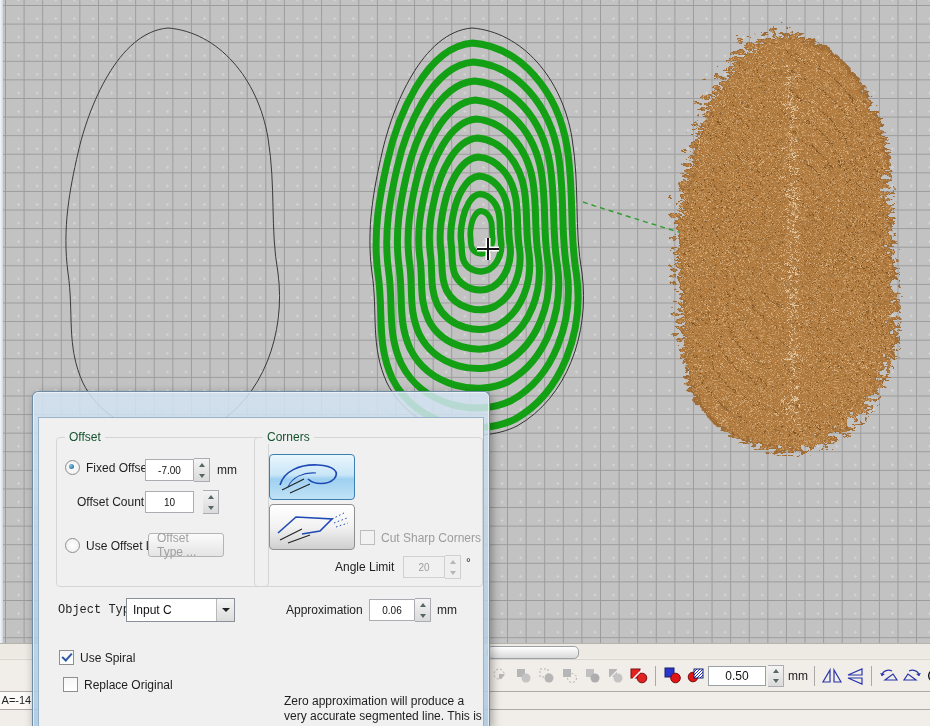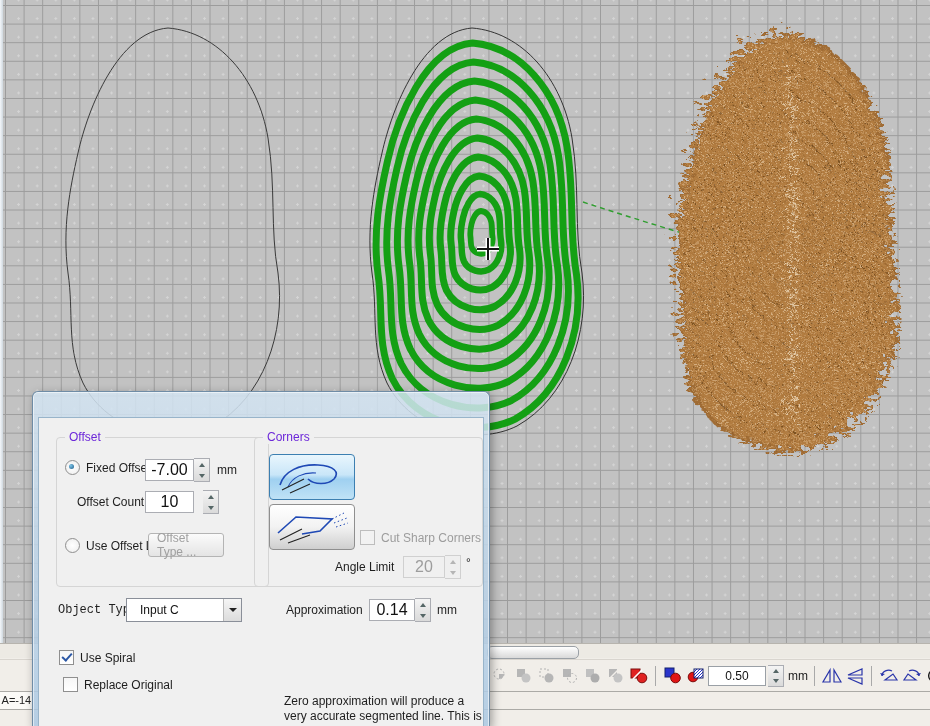--- a/index.html
+++ b/index.html
@@ -77,21 +77,21 @@
   .dlg-title{height:24px;line-height:25px;padding-left:13px;font-size:12px;color:#101010;}
   .dlg-client{
     position:absolute;left:5px;top:25px;right:5px;bottom:0;
     background:#f0f0f0;border:1px solid #98b4ca;border-bottom:none;
   }
   .group{
     position:absolute;border:1px solid #d5d5d5;border-radius:4px;background:transparent;
   }
   .group-label{
     position:absolute;top:-8px;left:8px;background:#f0f0f0;padding:0 4px;
-    font-size:12px;color:#6d28d9;
+    font-size:12px;color:#14532d;
   }
   .lbl{font-size:12px;color:#1e1e1e;white-space:nowrap;}
   .lbl-dis{color:#9c9c9c;}
   .abs{position:absolute;}
 
   
   .radio{
     width:13px;height:13px;border-radius:50%;border:1px solid #8f8f8f;
     background:radial-gradient(#ffffff,#ececec);display:inline-block;position:relative;
   }
@@ -106,21 +106,21 @@
   .checkbox.dis{border-color:#bdbdbd;background:#f2f2f2;}
   .checkbox.checked::after{
     content:"";position:absolute;left:2px;top:2px;width:8px;height:4px;
     border-left:2px solid #2b57a5;border-bottom:2px solid #2b57a5;transform:rotate(-48deg);
   }
   .row{display:flex;align-items:center;gap:6px;}
 
   
   .field{
     height:20px;background:#fff;border:1px solid #abadb3;
-    font-size:16px;color:#111;display:flex;align-items:center;justify-content:center;
+    font-size:10px;color:#111;display:flex;align-items:center;justify-content:center;
   }
   .field.dis{background:#f0f0f0;color:#9d9d9d;border-color:#d0d0d0;}
   .spin{
     width:15px;height:22px;border:1px solid #abadb3;border-left:none;
     background:linear-gradient(#f4f4f4,#dadada);display:flex;flex-direction:column;
   }
   .spin.dis{border-color:#d0d0d0;background:#efefef;}
   .spin span{flex:1;display:flex;align-items:center;justify-content:center;}
   .tri-up{width:0;height:0;border-left:3px solid transparent;border-right:3px solid transparent;border-bottom:4px solid #566;}
   .tri-dn{width:0;height:0;border-left:3px solid transparent;border-right:3px solid transparent;border-top:4px solid #566;}
@@ -440,30 +440,30 @@
             </span>
             <span>
               <i class="tri-dn"></i>
             </span>
           </span>
         <span class="lbl" style="margin-left:5px;margin-top:-8px;">°</span>
       </div>
     </div>
 
     <span class="abs lbl" style="left:19px;top:185px;font-family:Liberation Mono, monospace;">Object Type</span>
-    <div class="abs combo" style="left:87px;top:180px;padding-left:7px;">
+    <div class="abs combo" style="left:87px;top:180px;">
       <span class="combo-text">Input C</span>
       <span class="combo-btn">
           <i class="combo-arrow"></i>
         </span>
     </div>
     <span class="abs lbl" style="left:247px;top:185px;">Approximation</span>
     <div class="abs row" style="left:330px;top:180px;gap:0;">
       <span class="field" style="width:44px;">
-          <span>0.14</span>
+          <span>0.06</span>
         </span>
       <span class="spin">
           <span>
             <i class="tri-up"></i>
           </span>
           <span>
             <i class="tri-dn"></i>
           </span>
         </span>
       <span class="lbl" style="margin-left:6px;">mm</span>

